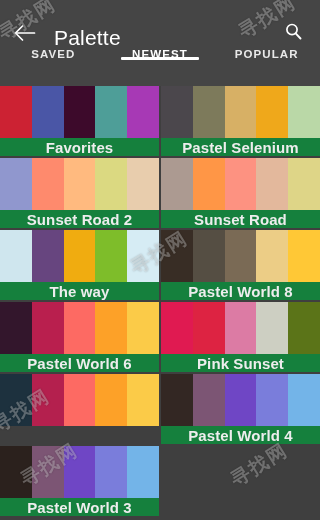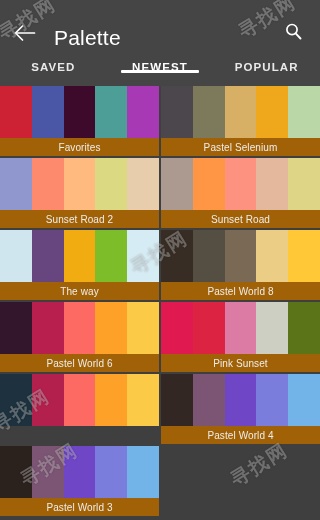--- a/index.html
+++ b/index.html
@@ -27,21 +27,21 @@
   }
   .spacer{flex:1 1 auto;}
   .search-btn{
     width:30px;height:30px;display:flex;align-items:center;justify-content:center;
     flex:0 0 auto; margin-right:2px;
   }
 
   
   .tabbar{
     height:38px; background:#454545;
-    display:flex; align-items:center;
+    display:flex; align-items:flex-start;
   }
   .tab{
     flex:1 1 0; display:flex; align-items:center; justify-content:center;
     position:relative;
     color:#ffffff; font-size:11.5px; font-weight:700; letter-spacing:1.1px;
   }
   .tab.inactive{ color:#e9e9e9; }
   .tab .tab-underline{
     position:absolute; left:14px; right:14px; bottom:0; height:3px;
     background:#ffffff; border-radius:1px;
@@ -55,24 +55,25 @@
   }
   .card{
     width:159px; margin-right:2px; margin-bottom:2px;
     background:#3f3f3f;
     position:relative;
   }
   .card:nth-child(2n){ margin-right:0; width:159px; }
   .swatches{ display:flex; height:52px; }
   .sw{ flex:1 1 0; height:100%; }
   .card-label{
-    height:18px; background:#a16207;
-    color:#ededed; font-size:10px;
+    height:18px; background:#15803d;
+    color:#ededed; font-size:15px;
     display:flex; align-items:center; justify-content:center;
     letter-spacing:.1px;
+    font-weight:bold;
   }
 
   
   .wm{
     position:absolute; color:rgba(255,255,255,.30);
     font-size:19px; font-weight:700; letter-spacing:2px;
     transform:rotate(-32deg); pointer-events:none;
     font-family:"DejaVu Sans", sans-serif; white-space:nowrap;
     text-shadow:0 0 2px rgba(0,0,0,.25);
   }

